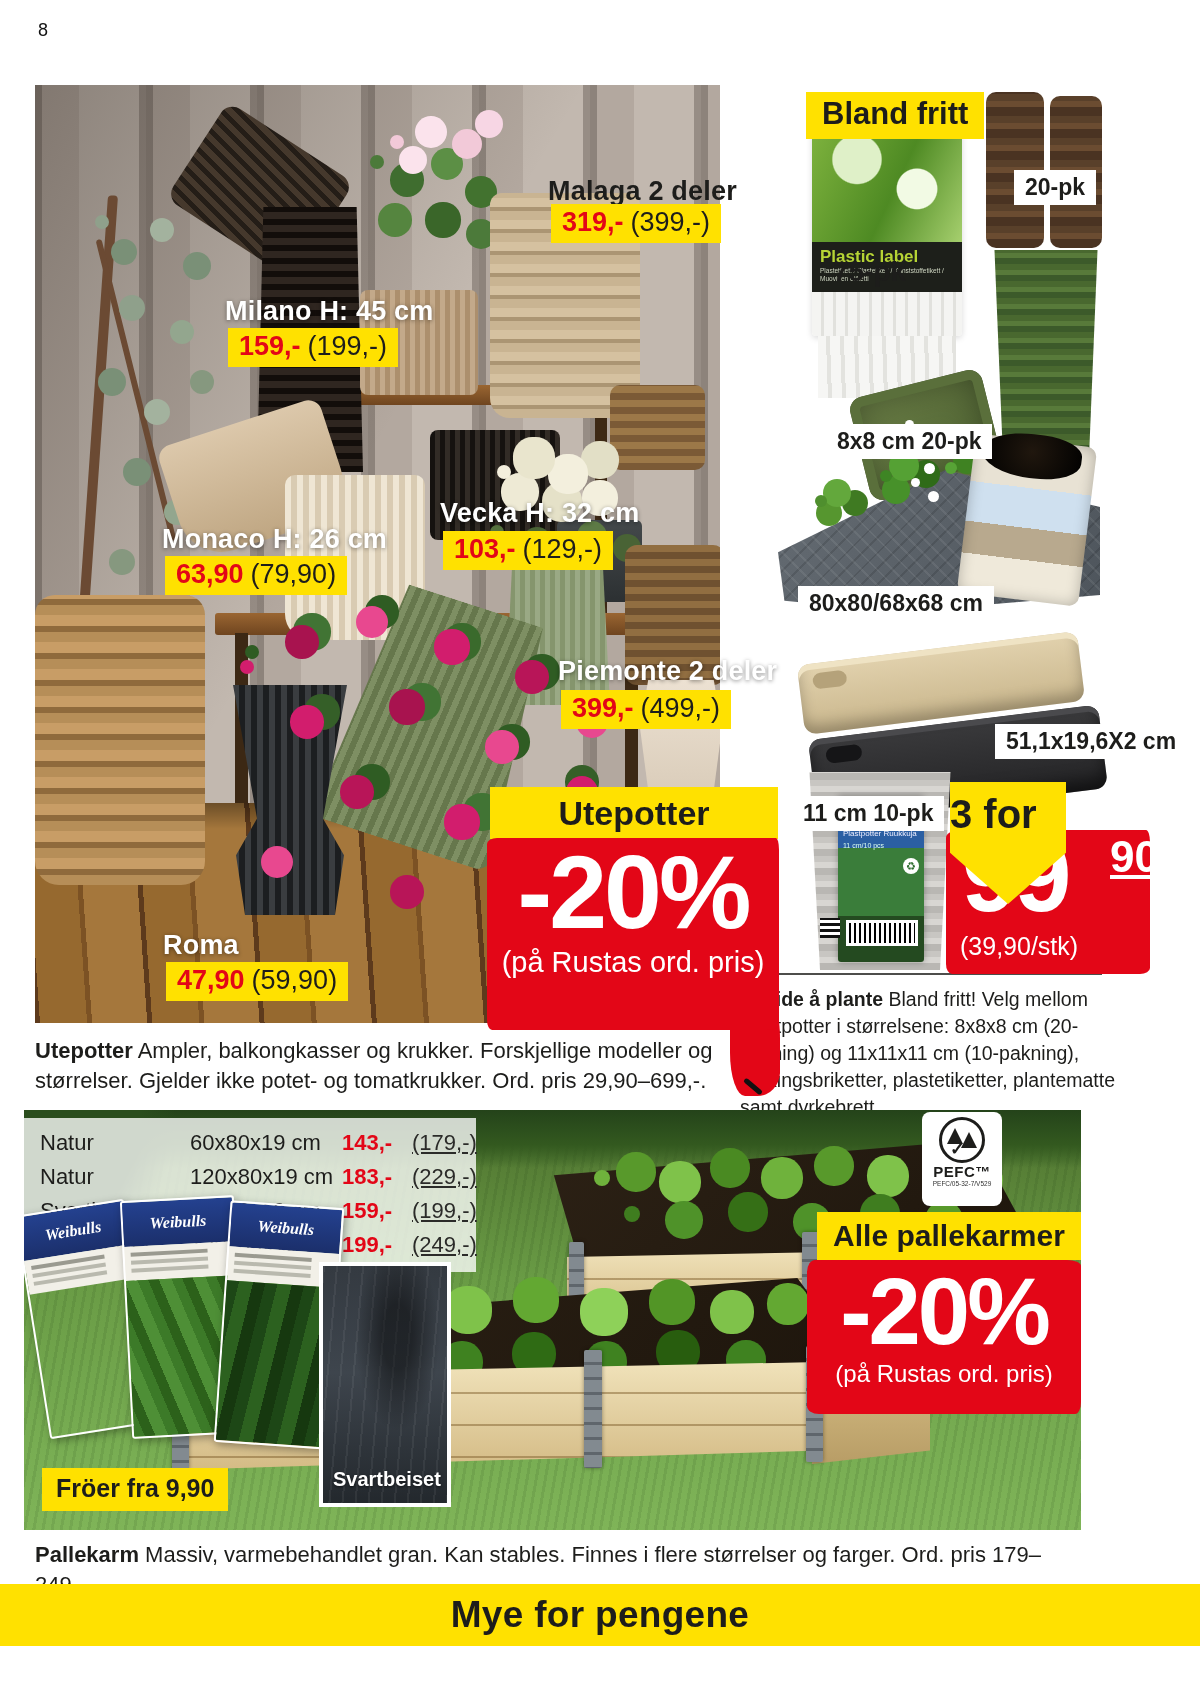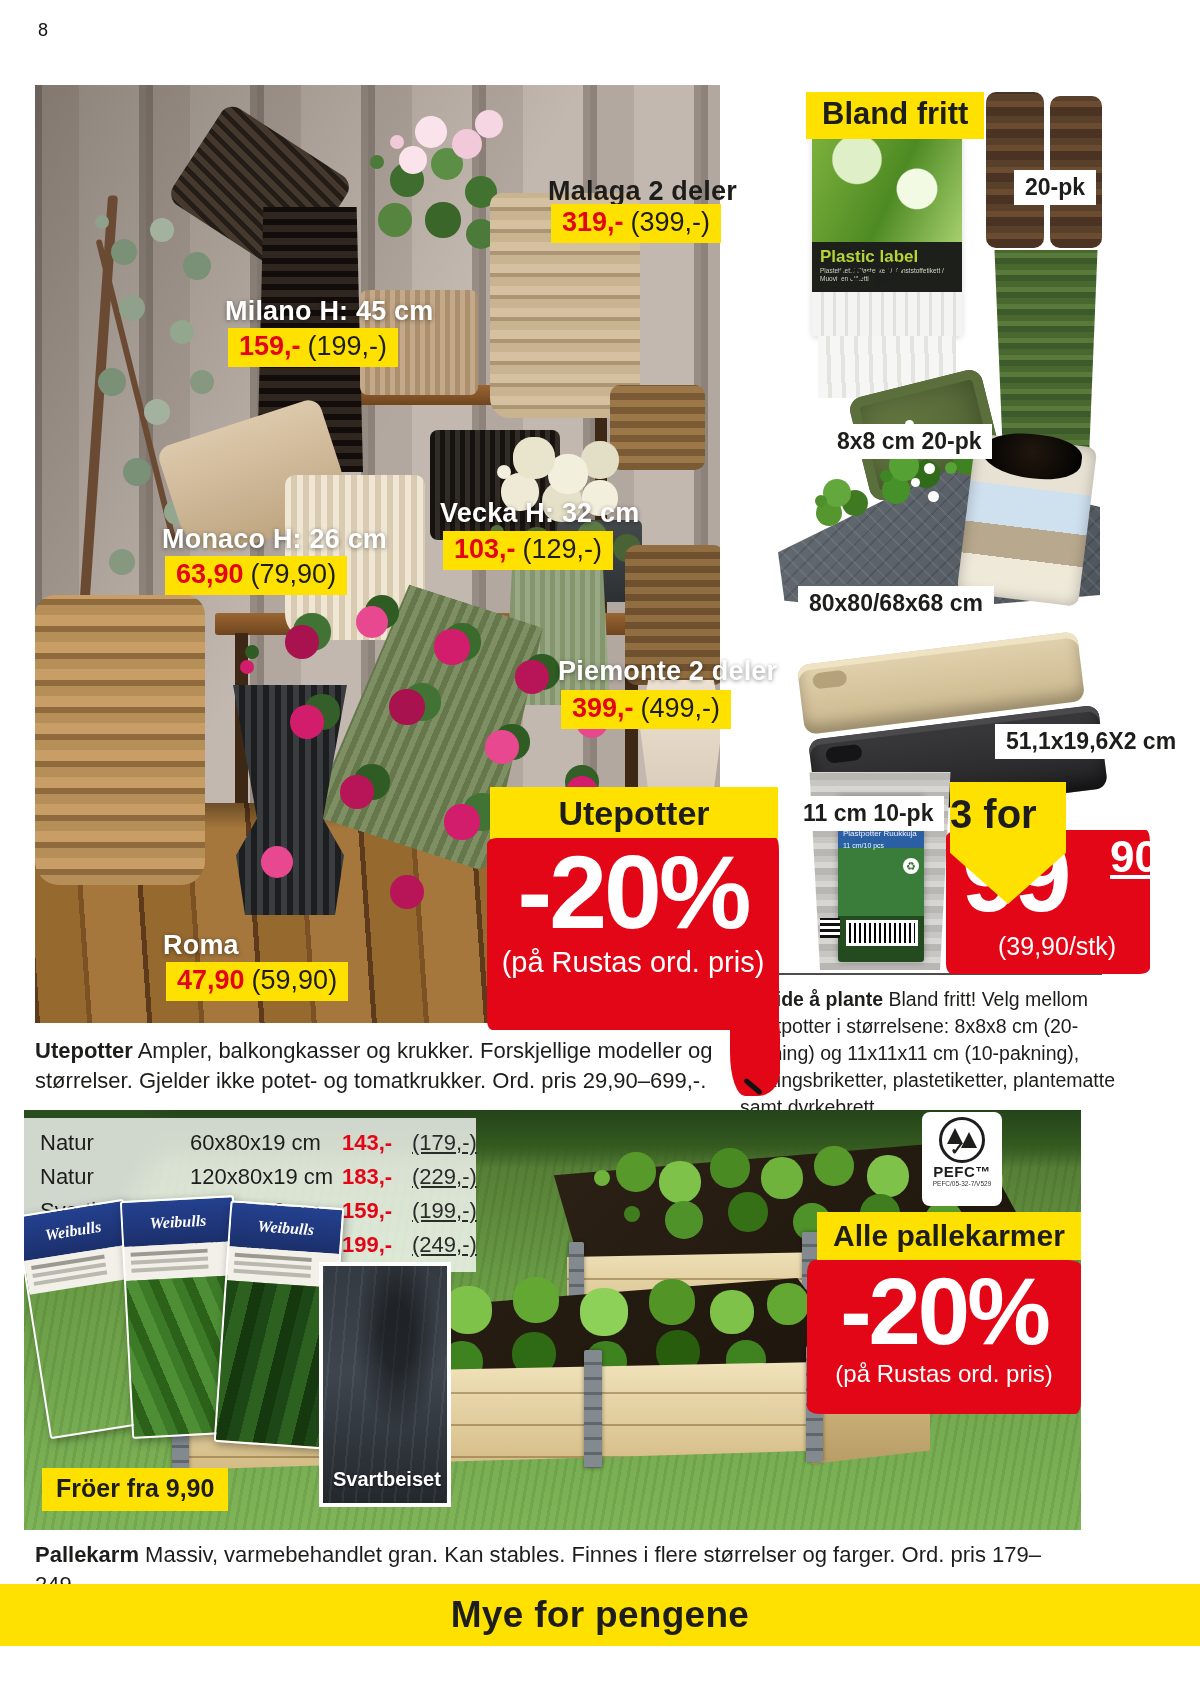--- a/index.html
+++ b/index.html
@@ -112,21 +112,21 @@
   .wband .wb-size{display:block;color:#dfe;font-size:7px;padding:2px 5px 0;}
   .recy{position:absolute;right:5px;top:62px;width:16px;height:16px;border-radius:50%;background:#fff;color:#2b6b2b;font-size:11px;line-height:16px;text-align:center;}
   .barcode{position:absolute;left:846px;top:920px;width:72px;height:26px;background:repeating-linear-gradient(90deg,#000 0 2px,#fff 2px 5px);border:3px solid #fff;}
   .qr{position:absolute;left:820px;top:918px;width:20px;height:20px;background:
       repeating-linear-gradient(0deg,#111 0 3px,#fff 3px 6px),repeating-linear-gradient(90deg,#111 0 3px,#fff 3px 6px);}
   .lab11{left:792px;top:796px;z-index:5;}
   .tag3for{position:absolute;left:950px;top:782px;width:116px;height:122px;background:var(--yellow);clip-path:polygon(0 0,100% 0,100% 58%,50% 100%,0 58%);z-index:5;text-align:left;font-size:40px;font-weight:800;padding-top:10px;}
   .pricePanel{position:absolute;left:946px;top:830px;width:204px;height:144px;border-radius:14px 4px 10px 6px/8px 12px 6px 10px;z-index:4;}
   .pricePanel .big{position:absolute;left:16px;top:-12px;color:#fff;font-weight:800;font-size:102px;letter-spacing:-4px;}
   .pricePanel .sup{position:absolute;left:164px;top:2px;color:#fff;font-weight:800;font-size:44px;text-decoration:underline;}
-  .pricePanel .unit{position:absolute;left:14px;top:102px;color:#fff;font-size:25px;font-weight:500;margin-left:38px;}
+  .pricePanel .unit{position:absolute;left:14px;top:102px;color:#fff;font-size:25px;font-weight:500;}
   .divider{position:absolute;left:768px;top:973px;width:334px;height:2px;background:#4d4d4b;}
   .desc-right{left:740px;top:986px;width:382px;font-size:19.5px;}
 
   
   .photo-bottom{position:absolute;left:24px;top:1110px;width:1057px;height:420px;overflow:hidden;background:
     repeating-linear-gradient(100deg,rgba(25,55,15,.10) 0 3px,transparent 3px 9px),
     linear-gradient(180deg,#3f6829 0,#577f36 14%,#699b45 40%,#76ab51 75%,#7fb458 100%);}
   .hedge{position:absolute;left:0;top:0;width:1057px;height:58px;background:linear-gradient(180deg,#24431a,#33591f 60%,rgba(51,89,31,0));}
   .hedge2{position:absolute;left:0;top:0;width:150px;height:170px;background:radial-gradient(ellipse at 0 0,#2a4d1d 55%,rgba(42,77,29,0) 72%);}
   .soil{position:absolute;background:linear-gradient(135deg,#2c2115,#1d150c);}

